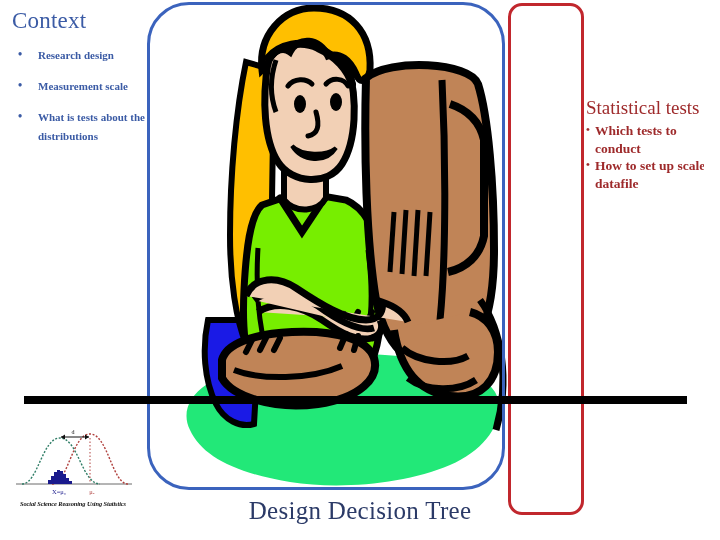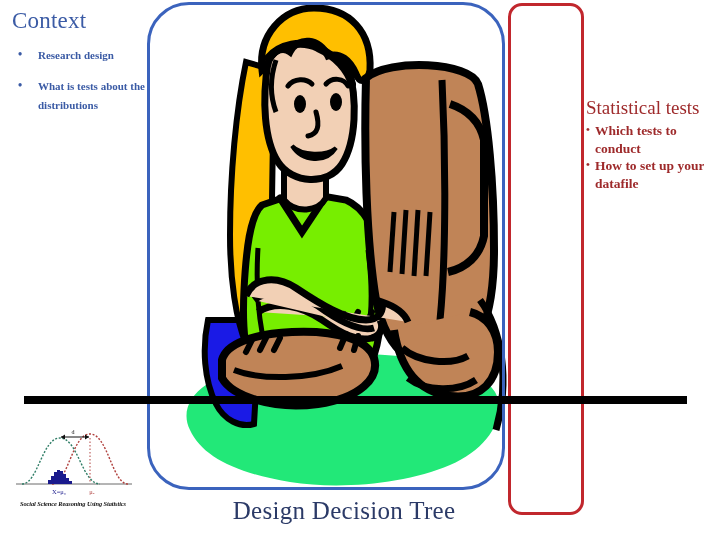--- a/index.html
+++ b/index.html
@@ -87,21 +87,21 @@
     font-weight:bold;
     position:relative;padding-left:9px;
   }
   ul.stat-list li:before{
     content:"\2022";
     position:absolute;left:0;top:-1px;font-size:11px;
   }
 
   
   .caption{
-    position:absolute;left:194px;top:497px;width:300px;
+    position:absolute;left:210px;top:497px;width:300px;
     text-align:center;
     font-size:25px;line-height:28px;
     color:#2b3a67;
     letter-spacing:0.3px;
   }
 
   
   .book{
     position:absolute;left:4px;top:424px;width:138px;height:92px;
     background:#ffffff;
@@ -216,29 +216,30 @@
   </div>
 
   <div class="blue-box"></div>
   <div class="red-box"></div>
   <div class="black-bar"></div>
 
   <div class="context-block">
     <div class="context-title">Context</div>
     <ul class="ctx-list">
       <li>Research design</li>
+      <li>Measurement scale</li>
       <li>What is tests about the distributions</li>
     </ul>
   </div>
 
   <div class="stat-block">
     <div class="stat-title">Statistical tests</div>
     <ul class="stat-list">
       <li>Which tests to conduct</li>
-      <li>How to set up your datafile</li>
+      <li>How to set up scale datafile</li>
     </ul>
   </div>
 
   <div class="caption">Design Decision Tree</div>
 
   <div class="book">
     <svg width="138" height="76" viewBox="0 0 138 76" xmlns="http://www.w3.org/2000/svg">
 
       <line x1="12" y1="60" x2="128" y2="60" stroke="#6a6a6a" stroke-width="1"></line>
 

